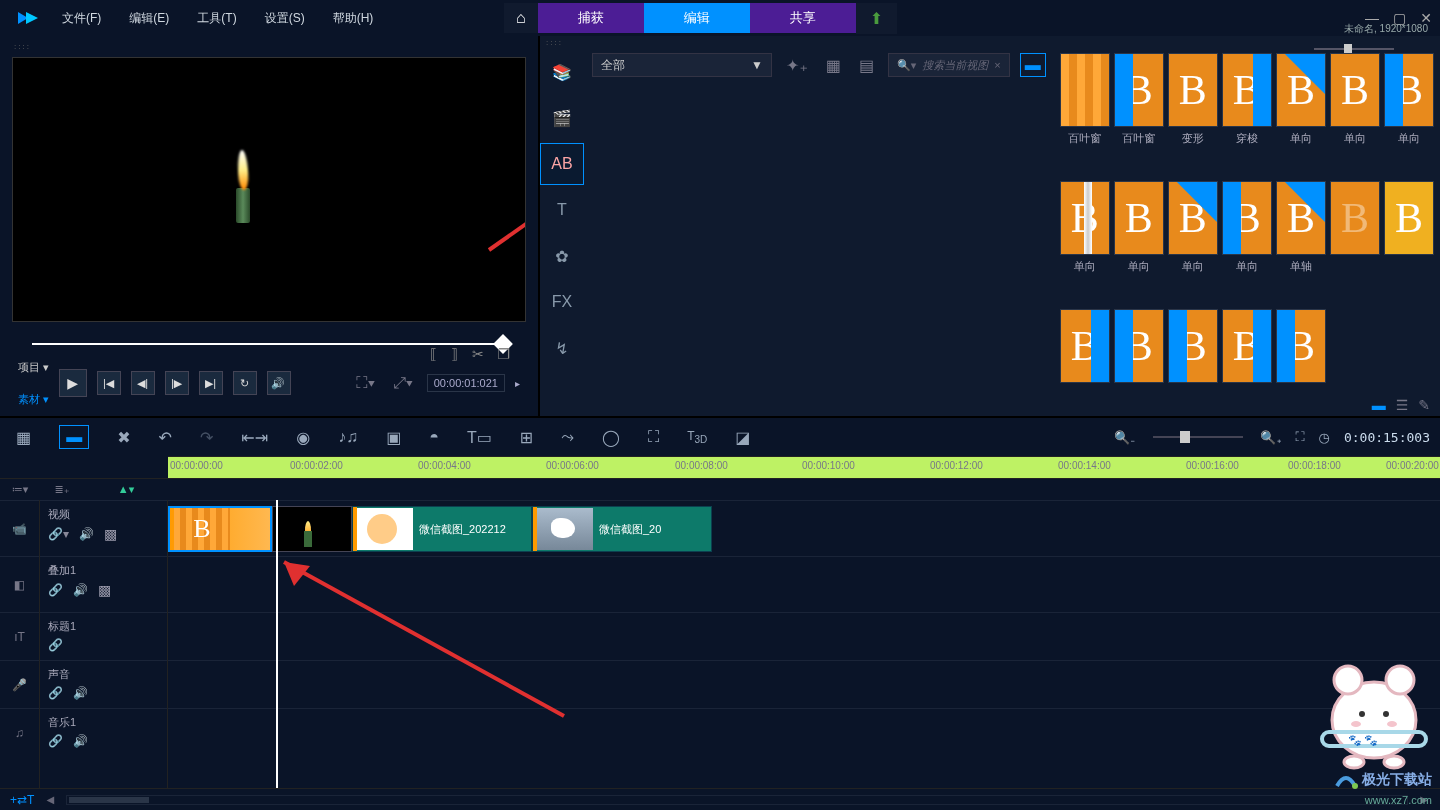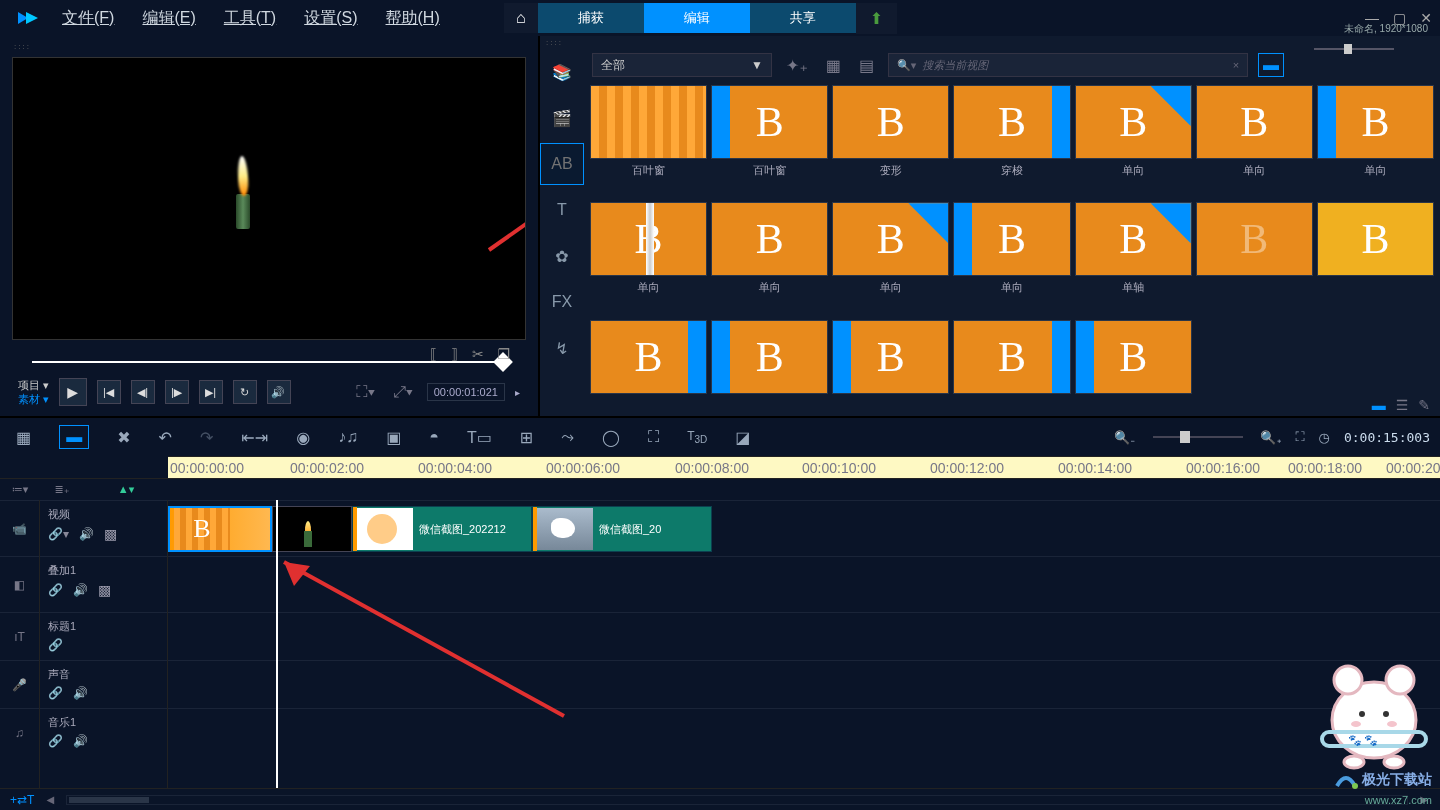--- a/index.html
+++ b/index.html
@@ -2,23 +2,23 @@
 <html><head>
 <meta charset="utf-8">
 <style>
 * { margin: 0; padding: 0; box-sizing: border-box; font-family: "Microsoft YaHei", sans-serif; }
 body { background: #000; color: #ccc; width: 1440px; height: 810px; overflow: hidden; position: relative; }
 
 
 .menubar { height: 36px; background: #0a1428; display: flex; align-items: center; padding: 0 4px; position: relative; }
 .logo { width: 28px; height: 28px; margin: 0 10px; display: flex; align-items: center; justify-content: center; }
 .menu-items { display: flex; gap: 8px; }
-.menu-item { color: #d0d8e0; font-size: 16px; padding: 4px 10px; cursor: pointer; text-decoration: underline; }
+.menu-item { color: #d0d8e0; font-size: 12px; padding: 4px 10px; cursor: pointer; }
 .menu-center { position: absolute; left: 504px; display: flex; align-items: center; gap: 0; }
-.mode-btn { padding: 6px 40px; font-size: 13px; color: #fff; background: #0c4a6e; cursor: pointer; text-align: center; }
+.mode-btn { padding: 6px 40px; font-size: 13px; color: #fff; background: #4c1d95; cursor: pointer; text-align: center; }
 .mode-btn.home { padding: 6px 12px; background:#101a2e; font-size:16px; }
 .mode-btn.active { background: #0091ff; }
 .mode-btn.upload { padding: 6px 14px; background:#101a2e; color:#4a9b3e; font-size:16px; }
 .win-controls { position: absolute; right: 8px; display: flex; gap: 14px; color: #aaa; font-size: 14px; align-items: center; }
 .status-text { position: absolute; right: 12px; top: 22px; font-size: 10px; color: #9aa; }
 
 
 .main-area { display: flex; height: 380px; background: #0a1428; }
 
 
@@ -27,33 +27,33 @@
 .preview-video { background: #000; flex: 1; border: 1px solid #333; position: relative; margin: 4px; overflow:hidden; }
 .candle { position: absolute; left: 44%; top: 35%; }
 .flame { width: 10px; height: 40px; background: linear-gradient(to top, #ff8800, #ffee88, #fff); border-radius: 50% 50% 50% 50% / 60% 60% 40% 40%; transform: rotate(-3deg); filter: blur(1px); }
 .candle-body { width: 14px; height: 35px; background: linear-gradient(90deg,#2a4a2a,#5a8a5a,#2a4a2a); margin: -2px 0 0 -2px; border-radius: 2px; }
 .arrow-red { position: absolute; pointer-events: none; z-index: 100; }
 .preview-slider { height: 18px; margin: 6px 24px 4px; position: relative; }
 .preview-slider-track { height: 2px; background: #fff; position: absolute; top: 11px; width: 100%; }
 .preview-slider-thumb { width: 14px; height: 14px; background: #fff; transform: rotate(45deg); position: absolute; right: -4px; top: 5px; }
 .preview-controls { display: flex; align-items: center; padding: 6px 10px; gap: 10px; }
 .proj-labels { font-size: 11px; line-height: 14px; }
-.proj-active { color: #0091ff; }
+.proj-active { color: #0091ff; margin-top: 18px; }
 .play-btn { width: 24px; height: 24px; background: #1a2a3e; border: 1px solid #445; display: flex; align-items: center; justify-content: center; color: #ddd; font-size: 11px; }
 .play-big { width: 28px; height: 28px; font-size: 14px; }
 .timecode-b { border:1px solid #2a3548; padding:2px 6px; font-size:11px; color:#aac; }
 
 
 .library-panel { flex: 1; background: #0f1a2e; border-left: 2px solid #000; display: flex; flex-direction: column; }
 .lib-handle { color: #666; font-size: 8px; padding: 2px 6px; letter-spacing: 2px; }
 .lib-body { flex: 1; display: flex; }
 .lib-sidebar { width: 44px; display: flex; flex-direction: column; gap: 4px; padding-top: 2px; }
 .lib-side-btn { height: 42px; display: flex; align-items: center; justify-content: center; color: #8899aa; font-size: 16px; border:1px solid transparent; cursor:pointer; }
-.lib-side-btn.active { color: #737373; border: 1px solid #0091ff; background: #0a1a30; }
-.lib-content { flex: 1; display: flex; flex-direction: column; }
+.lib-side-btn.active { color: #fca5a5; border: 1px solid #0091ff; background: #0a1a30; }
+.lib-content { flex: 1; display: flex; flex-direction: row; }
 .lib-toolbar { height: 32px; display: flex; align-items: center; gap: 10px; padding: 0 8px; }
 .lib-dropdown { width: 180px; height: 24px; background: #1a2438; border: 1px solid #334; display: flex; align-items: center; padding: 0 8px; font-size: 12px; justify-content: space-between; }
 .lib-search { flex: 1; max-width: 360px; height: 24px; background: #1a2438; border: 1px solid #334; display: flex; align-items: center; padding: 0 8px; font-size: 11px; color: #667; gap: 6px; }
 .lib-tool-icon { color: #778; font-size: 16px; cursor: pointer; padding:0 4px; }
 .lib-tool-icon.active { color:#0091ff; border:1px solid #0091ff; padding:2px 4px;}
 .lib-grid { flex: 1; padding: 4px 6px; display: grid; grid-template-columns: repeat(7, 1fr); gap: 6px 4px; overflow: hidden; }
 .lib-item { display: flex; flex-direction: column; align-items: center; gap: 4px; }
 .lib-thumb { width: 100%; height: 74px; background: #e88a1c; display: flex; align-items: center; justify-content: center; position: relative; overflow: hidden; border:1px solid #2a3548;}
 .lib-thumb .letter { color: #fff; font-size: 42px; font-weight: 300; font-family: Georgia, serif; }
 .lib-label { font-size: 11px; color: #aab; text-align: center; }
@@ -70,21 +70,21 @@
 .thumb-yellow{background:#f0b020;}
 
 
 .timeline-area { height: 394px; background: #0a1428; border-top: 2px solid #000; display:flex; flex-direction:column; position:relative;}
 .tl-toolbar { height: 38px; display: flex; align-items: center; padding: 0 16px; gap: 28px; background:#0a1428;}
 .tl-tbtn { color: #99a8bb; font-size: 16px; cursor: pointer; }
 .tl-tbtn.active { color: #0091ff; }
 .tl-right-tools { position:absolute; right:10px; display:flex; gap:14px; align-items:center; font-size:13px; color:#99a8bb;}
 .tl-zoom-track { width:90px; height:2px; background:#445; margin:0 4px; position:relative;}
 .tl-zoom-thumb { position:absolute; left:30%; top:-5px; width:10px; height:12px; background:#ccc;}
-.tl-ruler { height: 22px; background: #fef9c3; border-top:1px solid #222; position:relative; font-size:14px; color:#778;}
+.tl-ruler { height: 22px; background: #bef264; border-top:1px solid #222; position:relative; font-size:10px; color:#778;}
 .tl-ruler span{position:absolute; top:3px;}
 .tl-body { flex:1; display:flex; position:relative;}
 .tl-left { width: 40px; display:flex; flex-direction:column; border-right:1px solid #222;}
 .tl-left-btn { height:28px; display:flex; align-items:center; justify-content:center; color:#778; font-size:12px; border-top:1px solid #1a2438;}
 .tl-headers { width: 128px; border-right:1px solid #222;}
 .tl-track-head { border-top:1px solid #1a2438; padding:6px 8px; font-size:11px; color:#aab; position:relative;}
 .tl-track-head.tall{height:56px;}
 .tl-track-head.short{height:48px;}
 .track-icons { display:flex; gap:10px; align-items:center; font-size:12px; color:#889; margin-top:4px;}
 .track-icons .grid-icon { font-size:14px; color:#99a;}

